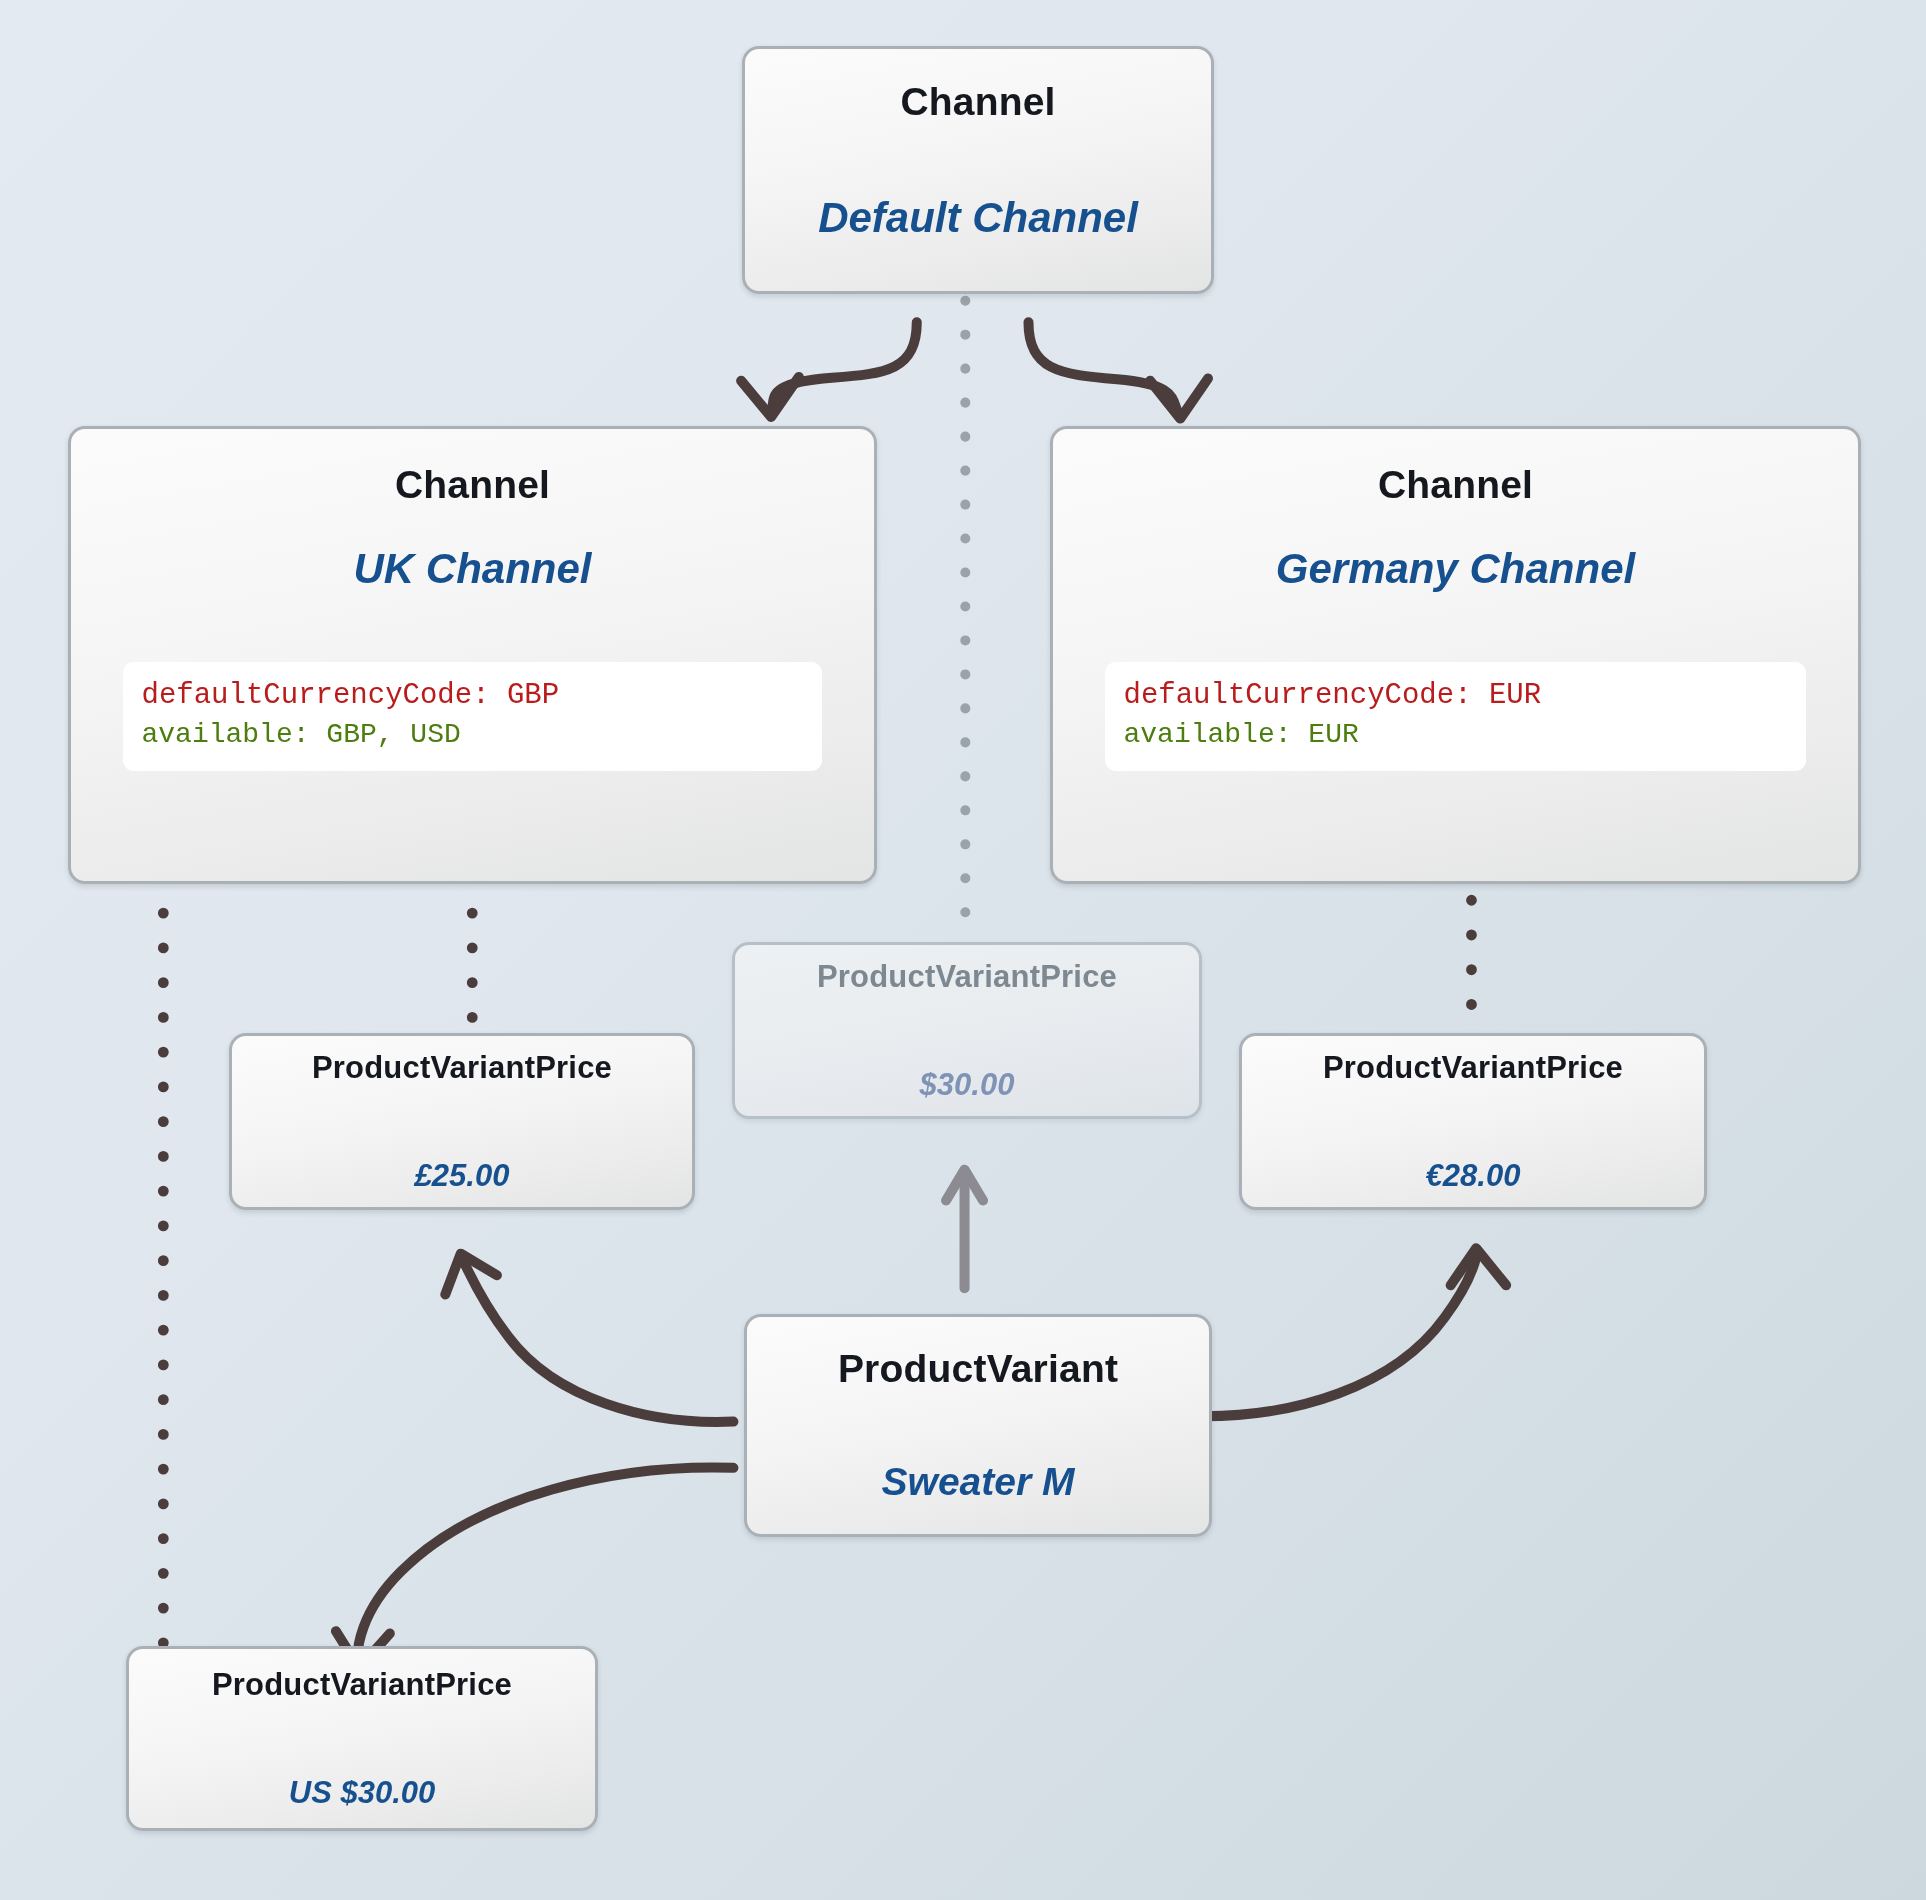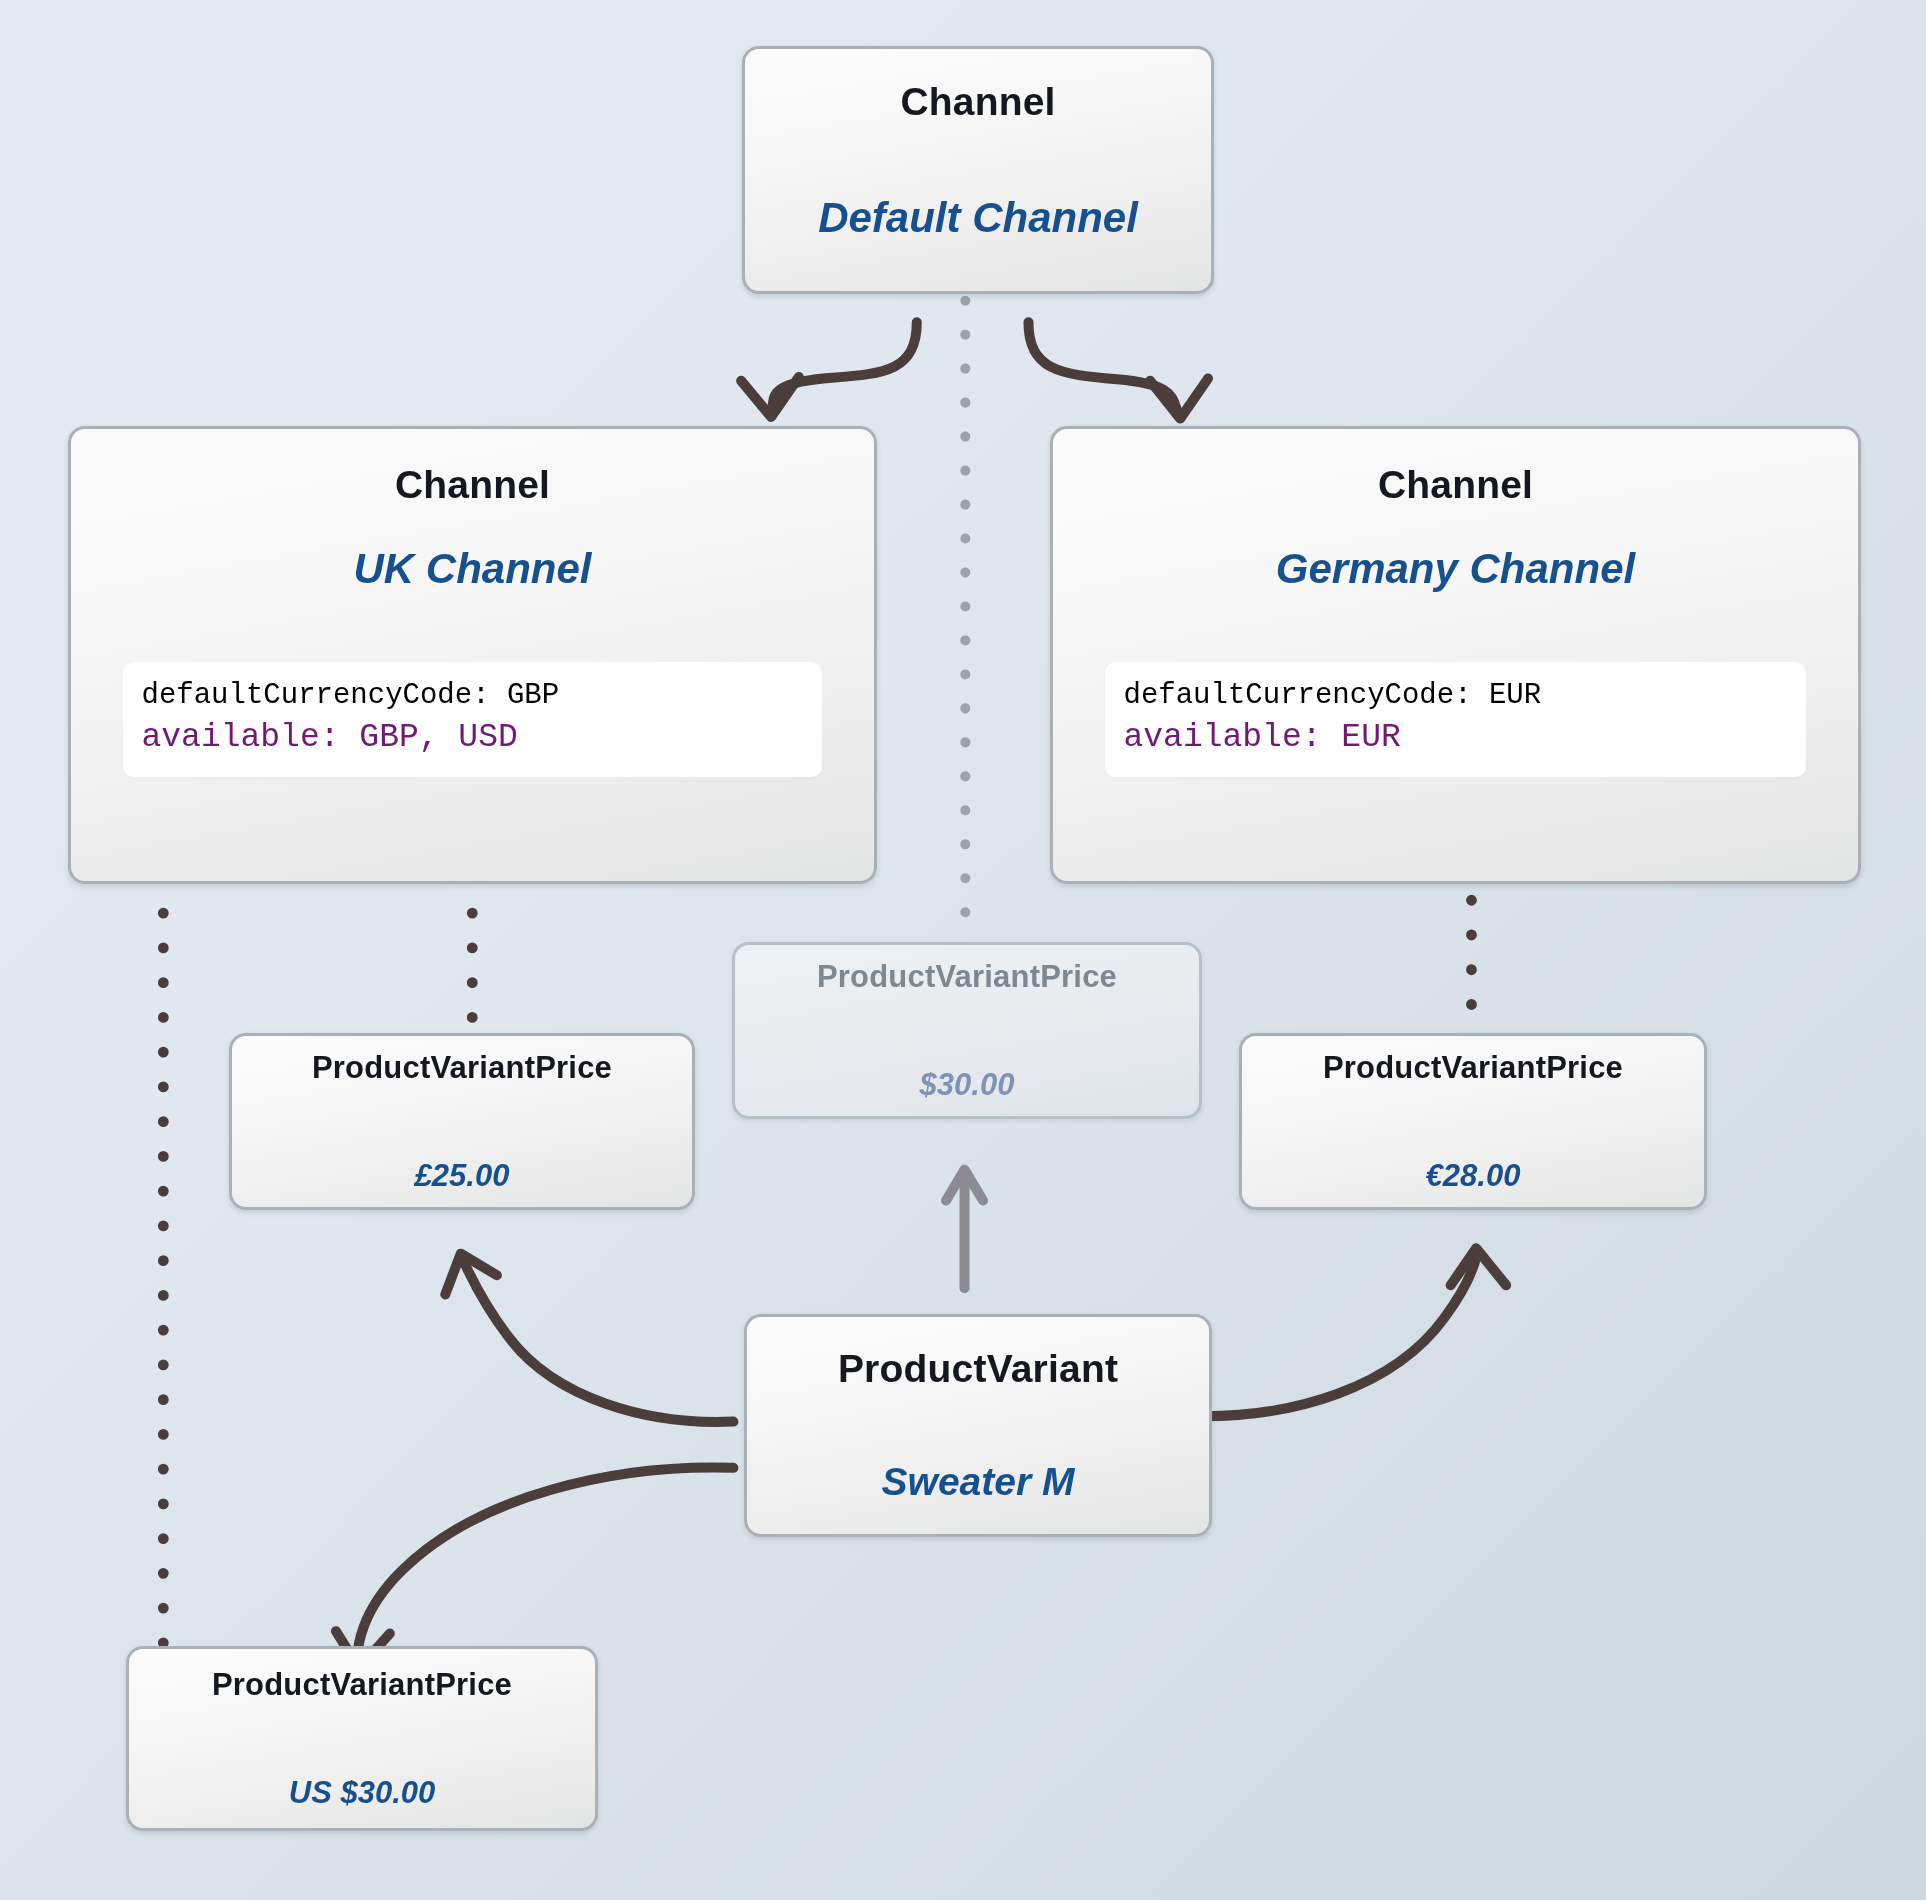--- a/index.html
+++ b/index.html
@@ -70,28 +70,28 @@
     box-sizing: border-box;
     background: #ffffff;
     border-radius: 10.8px;
     margin-top: 31px;
     padding: 15.4px 18.5px 17px 18.5px;
     font-family: "Liberation Mono", "DejaVu Sans Mono", monospace;
     align-self: stretch;
   }
   .prop-primary {
     font-size: 29px;
-    color: #000000;
+    color: #b91c1c;
     line-height: 1.34;
     white-space: nowrap;
     font-family: Liberation Mono, monospace;
   }
   .prop-secondary {
-    font-size: 33px;
-    color: #701a75;
+    font-size: 28px;
+    color: #4d7c0f;
     line-height: 1.34;
     white-space: nowrap;
   }
 
   
   .channel-root { padding-top: 31px; }
   .channel-root .node-type { font-size: 39px; }
   .channel-root .node-label { font-size: 42px; margin-top: 32px; }
 
   

